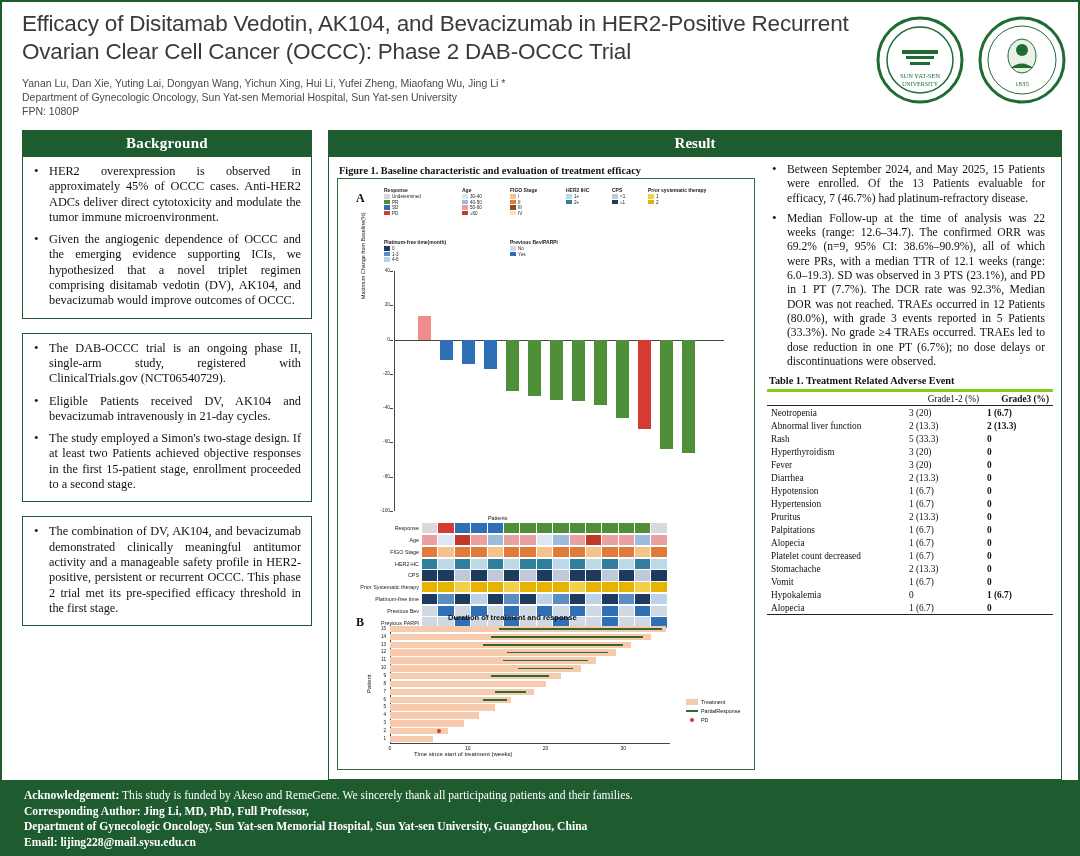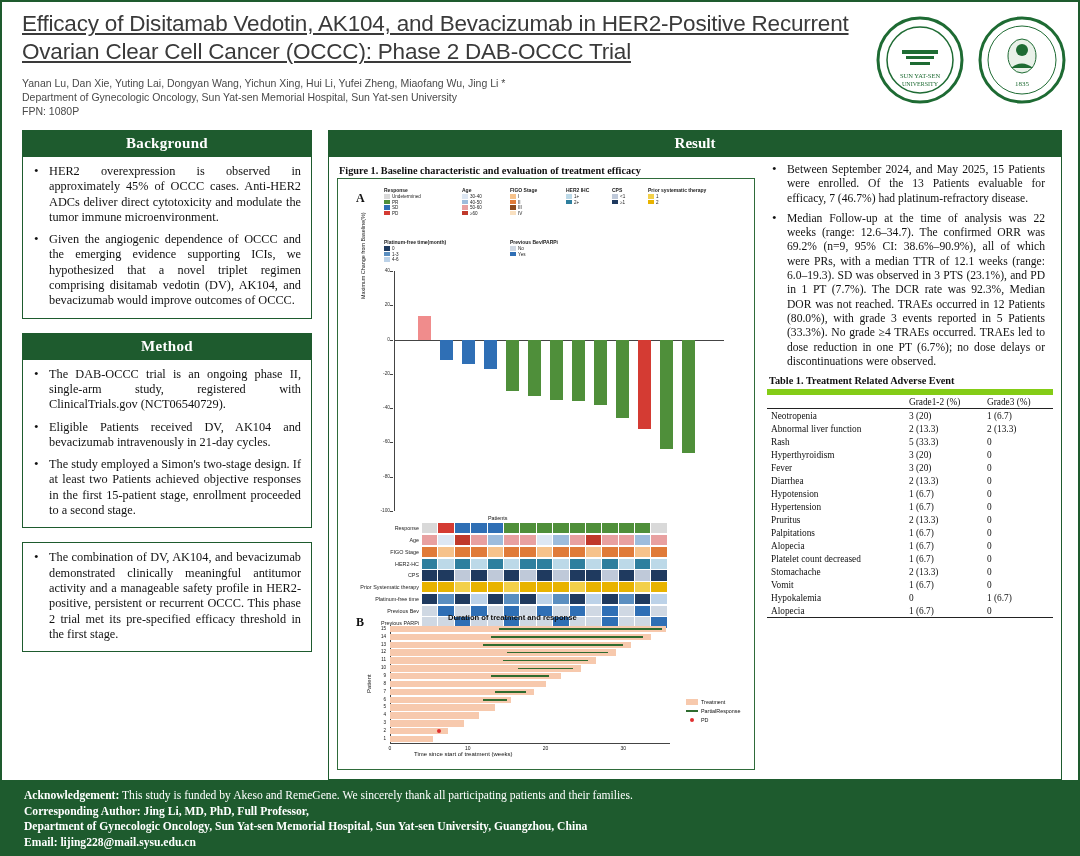--- a/index.html
+++ b/index.html
@@ -18,21 +18,21 @@
     background:#ffffff;
   }
   
   .header {
     position:absolute; left:0; top:0; width:1080px; height:118px;
     padding:8px 14px 0 20px;
   }
   .title {
     font-family:"Liberation Sans", sans-serif;
     font-size:22.5px; line-height:28px; font-weight:400;
-    color:#3a3a3a; width:840px; letter-spacing:-0.2px;text-decoration:underline;
+    color:#3a3a3a; width:840px; letter-spacing:-0.2px;
   }
   .authors {
     margin-top:10px; font-family:"Liberation Sans", sans-serif;
     font-size:10.5px; color:#4a4a4a; line-height:14px; width:820px;
   }
   .affil { font-family:"Liberation Sans", sans-serif; font-size:10.5px; color:#4a4a4a; line-height:14px;}
   .fpn { font-family:"Liberation Sans", sans-serif; font-size:10.5px; color:#4a4a4a; line-height:14px;}
   .logos { position:absolute; right:16px; top:14px; display:flex; gap:14px; }
   .logo { width:88px; height:88px; border-radius:50%; position:relative; }
   .logo svg { display:block; }
@@ -65,24 +65,24 @@
   .result-body { display:flex; padding:6px 8px 6px 8px; height:623px; }
   .fig-col { width:420px; }
   .txt-col { width:288px; padding-left:10px; }
   .fig-caption { font-family:"Liberation Serif", serif; font-weight:bold; font-size:10.3px; margin:2px 0 2px 2px; }
   .fig-box { border:1px solid #2f6b3a; width:418px; height:592px; position:relative; background:#fff; }
 
   .txt-col ul.bullets li { font-size:11.6px; line-height:14.3px; margin-bottom:6px; }
   .table-caption { font-family:"Liberation Serif", serif; font-weight:bold; font-size:10.3px; margin:6px 0 3px 2px; }
   table.adverse { border-collapse:collapse; width:286px; font-size:9.3px; font-family:"Liberation Serif", serif; }
   table.adverse th, table.adverse td { padding:1.5px 4px; text-align:left; }
-  table.adverse thead th { border-top:6px solid #84cc16; border-bottom:1px solid #222; font-weight:normal; }
+  table.adverse thead th { border-top:3px solid #84cc16; border-bottom:1px solid #222; font-weight:normal;text-align:right; }
   table.adverse tbody tr:last-child td { border-bottom:1px solid #222; }
   table.adverse td.c2, table.adverse th.c2 { width:78px; }
-  table.adverse td.c3, table.adverse th.c3 { width:70px; }
+  table.adverse td.c3, table.adverse th.c3 { width:70px;font-weight:bold; }
 
   
   .footer {
     position:absolute; left:0; bottom:0; width:1080px; height:74px;
     background:#1e5b2e; color:#fff; padding:8px 0 0 22px;
     font-family:"Liberation Serif", serif; font-size:11.6px; line-height:15.5px;
   }
   .footer b { font-weight:bold; }
   .footer .ack { font-weight:normal; }
 
@@ -169,21 +169,20 @@
       <div class="panel-head">Background</div>
       <div class="panel-body">
         <ul class="bullets">
           <li>HER2 overexpression is observed in approximately 45% of OCCC cases. Anti-HER2 ADCs deliver direct cytotoxicity and modulate the tumor immune microenvironment.</li>
           <li>Given the angiogenic dependence of OCCC and the emerging evidence supporting ICIs, we hypothesized that a novel triplet regimen comprising disitamab vedotin (DV), AK104, and bevacizumab would improve outcomes of OCCC.</li>
         </ul>
       </div>
     </div>
 
     <div class="panel">
-      <div class="panel-head">Method</div>
       <div class="panel-body">
         <ul class="bullets">
           <li>The DAB-OCCC trial is an ongoing phase II, single-arm study, registered with ClinicalTrials.gov (NCT06540729).</li>
           <li>Eligible Patients received DV, AK104 and bevacizumab intravenously in 21-day cycles.</li>
           <li>The study employed a Simon's two-stage design. If at least two Patients achieved objective responses in the first 15-patient stage, enrollment proceeded to a second stage.</li>
         </ul>
       </div>
     </div>
 
     <div class="panel">

